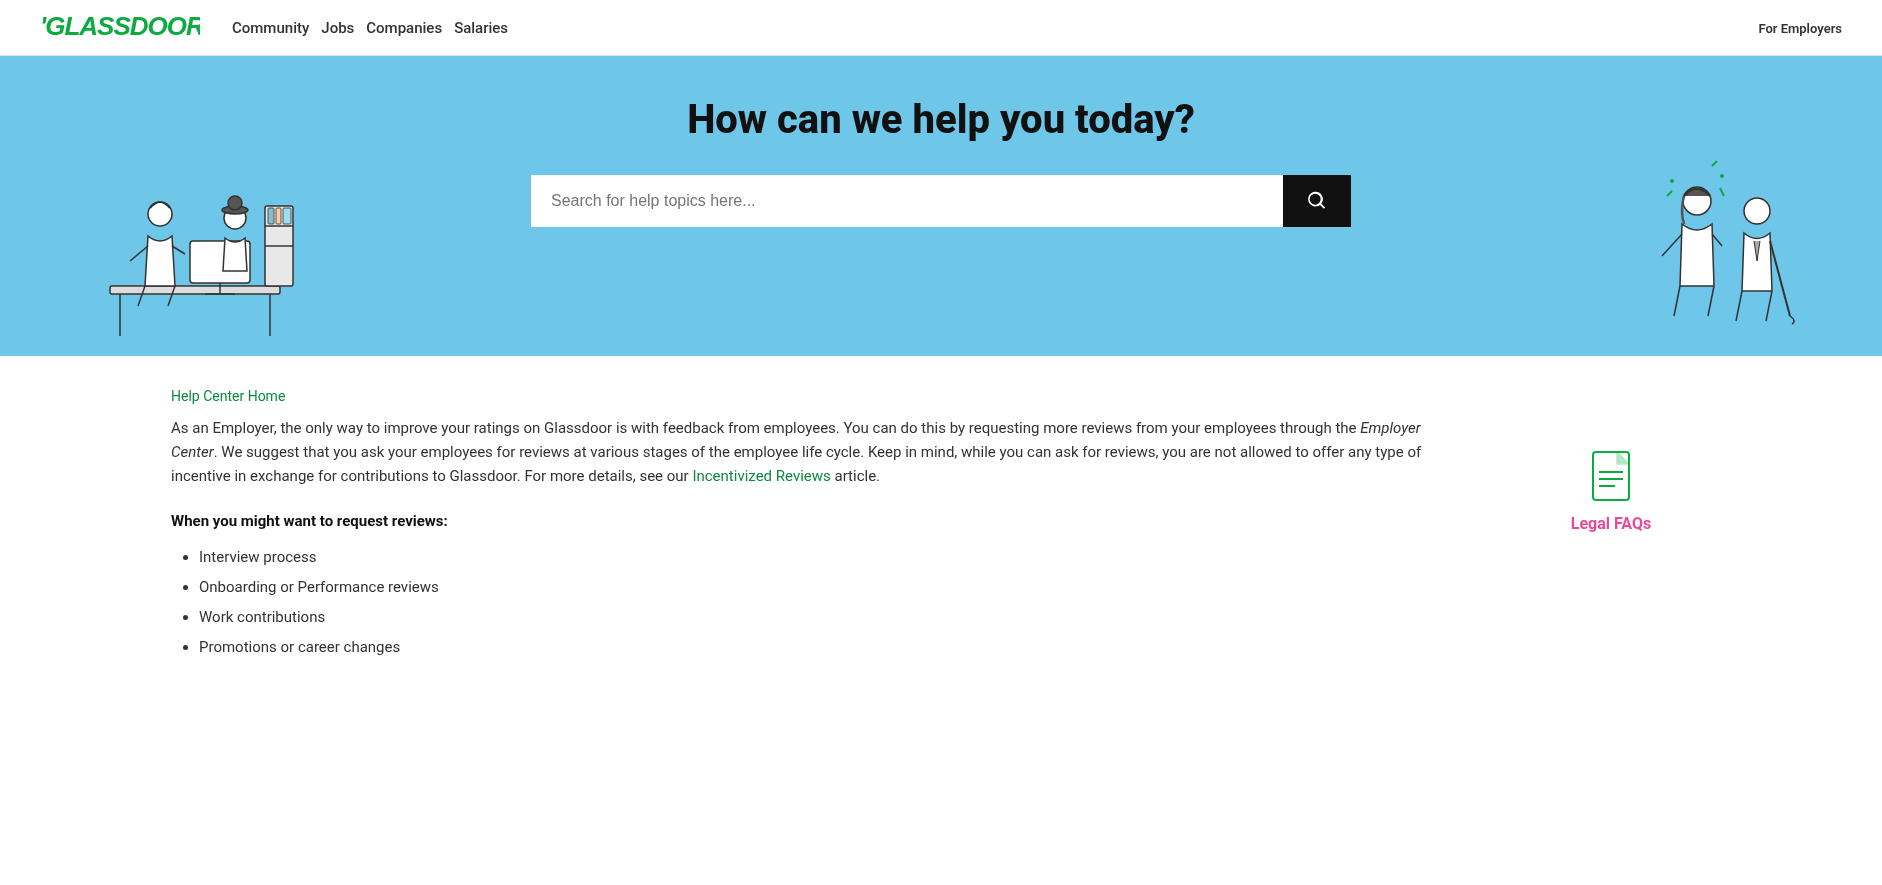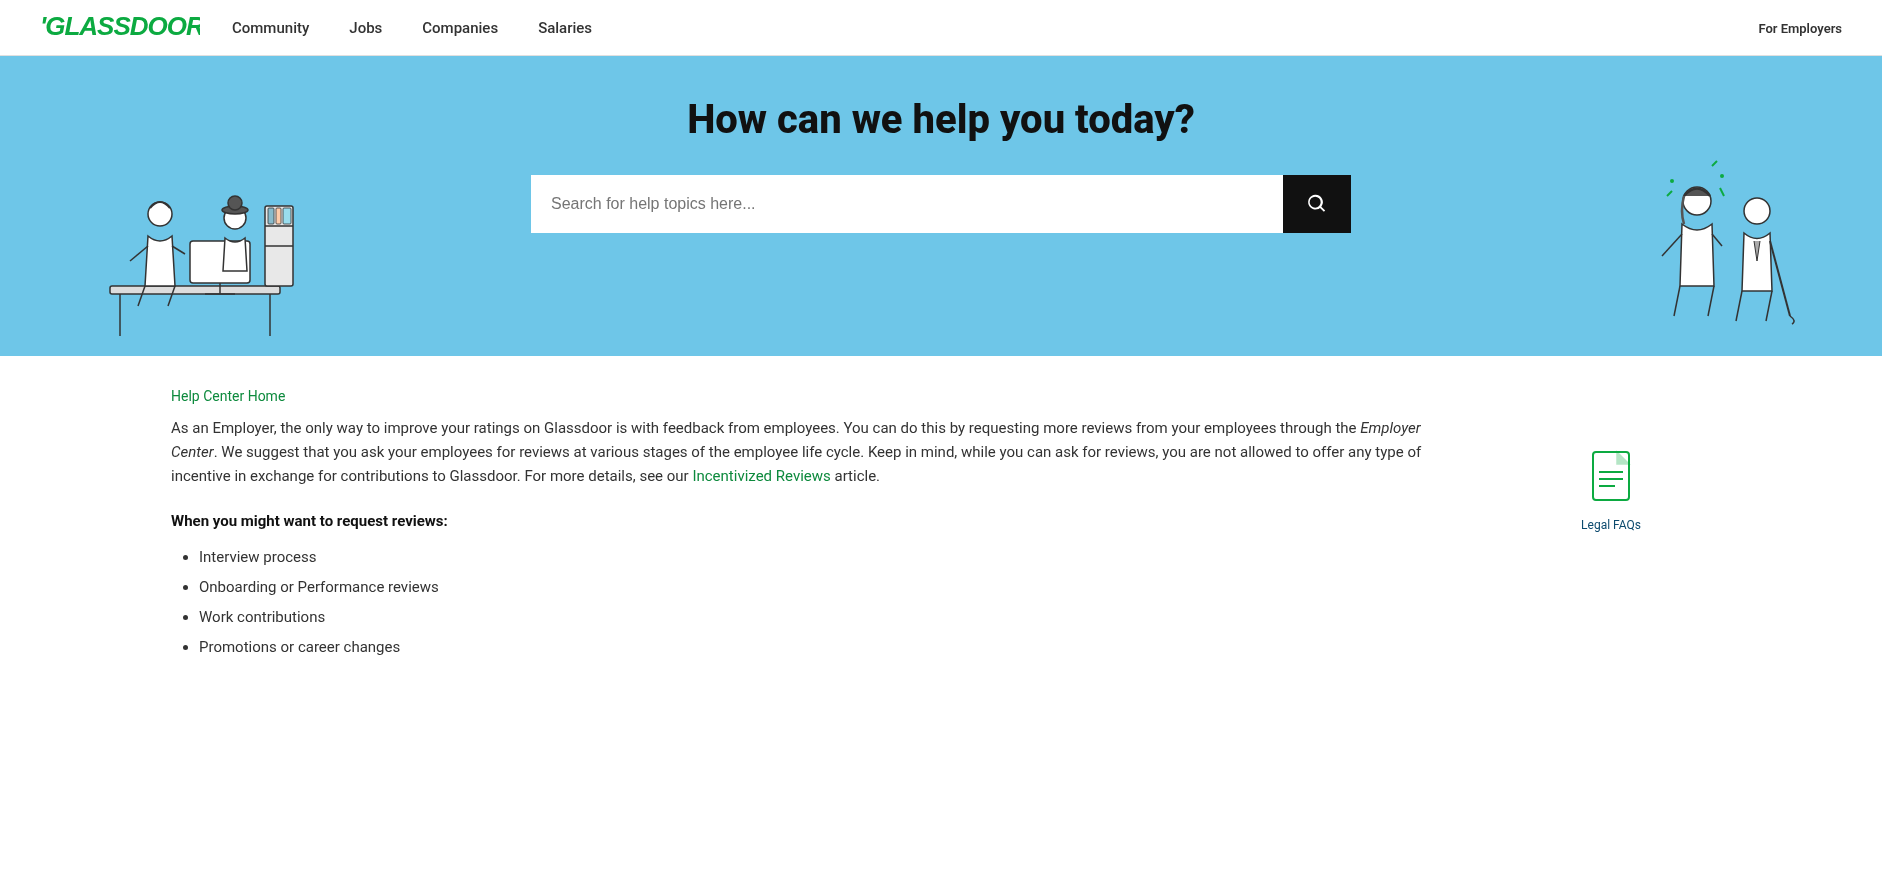--- a/index.html
+++ b/index.html
@@ -17,21 +17,21 @@
     .navbar-logo {
       margin-right: 32px;
       font-size: 22px;
       font-weight: 900;
       color: #0caa41;
       letter-spacing: -1px;
       font-style: italic;
     }
     .navbar-nav {
       display: flex;
-      gap: 40px;
+      gap: 12px;
       list-style: none;
     }
     .navbar-nav a {
       text-decoration: none;
       color: #333;
       font-size: 15px;
       font-weight: 500;
     }
     .navbar-spacer { flex: 1; }
     .navbar-employers a {
@@ -57,21 +57,21 @@
     .hero-title {
       font-size: 40px;
       font-weight: 800;
       color: #111;
       margin-bottom: 32px;
     }
     .hero-search {
       display: flex;
       max-width: 820px;
       margin: 0 auto;
-      height: 58px;
+      height: 52px;
     }
     .hero-search input {
       flex: 1;
       border: none;
       outline: none;
       font-size: 16px;
       color: #888;
       padding: 0 20px;
       background: #fff;
     }
@@ -192,24 +192,24 @@
     
     .sidebar-card {
       text-align: center;
     }
     .sidebar-icon {
       width: 56px;
       height: 56px;
       margin: 0 auto 10px;
     }
     .sidebar-card a {
-      color: #0c4a6e;
-      text-decoration: none;
-      font-size: 12px;
-      font-weight: 400;
+      color: #ec4899;
+      text-decoration: none;
+      font-size: 16px;
+      font-weight: 700;
     }
   </style>
 </head>
 <body>
 
 <nav class="navbar">
   <div class="navbar-logo">
     <svg width="160" height="36" viewBox="0 0 160 36">
 
       <text x="0" y="28" font-size="26" font-weight="900" font-style="italic" fill="#0caa41" font-family="Arial Black, sans-serif">'GLASSDOOR'</text>

